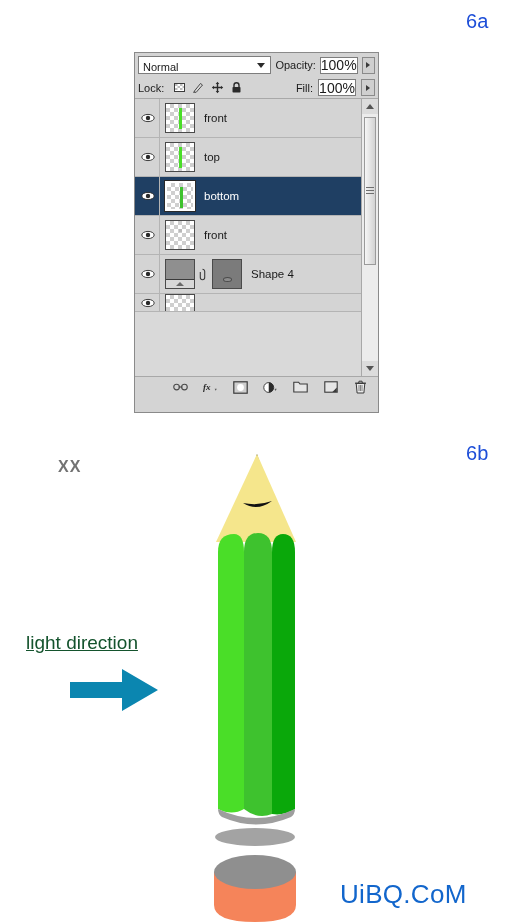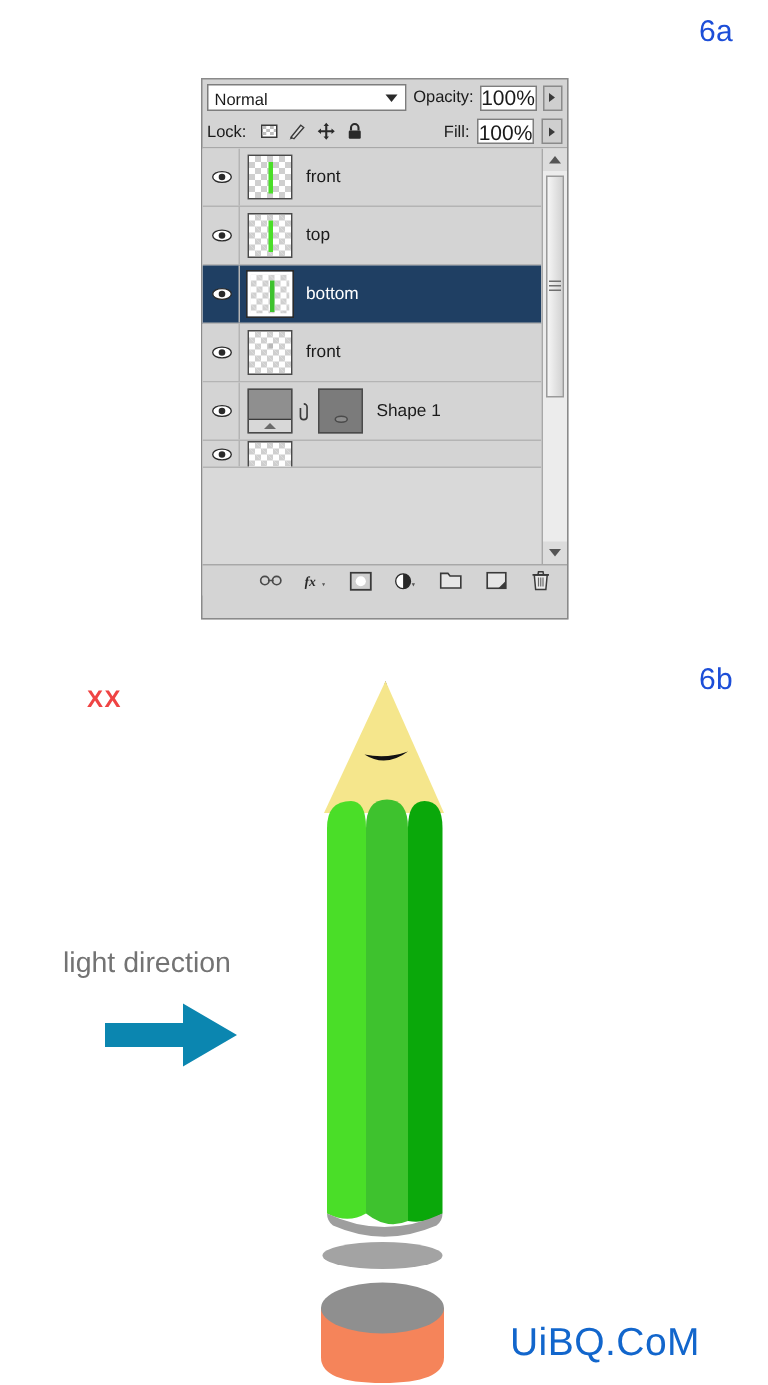--- a/index.html
+++ b/index.html
@@ -306,36 +306,37 @@
     position: absolute;
     left: 0; top: 420px;
     width: 512px;
     height: 503px;
   }
   #xx-mark {
     position: absolute;
     left: 58px; top: 458px;
     font-size: 16px;
     font-weight: bold;
-    color: #ef4444;
+    color: #737373;
     letter-spacing: 1px;
   }
   #watermark-faint {
     position: absolute;
     left: 18px; top: 443px;
     font-size: 21px;
     color: #fbfbfb;
     white-space: nowrap;
     letter-spacing: 1px;
   }
   #light-direction-label {
     position: absolute;
-    left: 42px; top: 632px;
+    left: 26px; top: 632px;
     font-size: 19px;
-    color: #737373;
+    color: #14532d;
+    text-decoration: underline;
   }
   #brand-watermark {
     position: absolute;
     left: 340px; top: 879px;
     font-size: 26px;
     color: #1266cc;
     letter-spacing: 0.3px;
   }
 </style>
 </head>
@@ -464,21 +465,21 @@
         </span>
         <span class="thumb solid">
             <i class="band"></i>
           </span>
         <span class="link-chip">
           <svg width="9" height="13" viewBox="0 0 9 13">
             <path d="M4.5 1.2 A2.2 2.2 0 0 1 6.7 3.4 V9.6 A2.2 2.2 0 0 1 2.3 9.6 V4" fill="none" stroke="#3a3a3a" stroke-width="1.1"></path>
           </svg>
         </span>
         <span class="thumb mask"></span>
-        <span class="layer-name">Shape 1</span>
+        <span class="layer-name">Shape 4</span>
       </div>
 
       <div class="layer-row partial">
         <span class="eye-cell">
           <svg width="14" height="10" viewBox="0 0 14 10">
             <ellipse cx="7" cy="5" rx="6.2" ry="3.6" fill="#fff" stroke="#2a2a2a" stroke-width="0.9"></ellipse>
             <circle cx="7" cy="5" r="2.2" fill="#2a2a2a"></circle>
           </svg>
         </span>
         <span class="thumb"></span>

